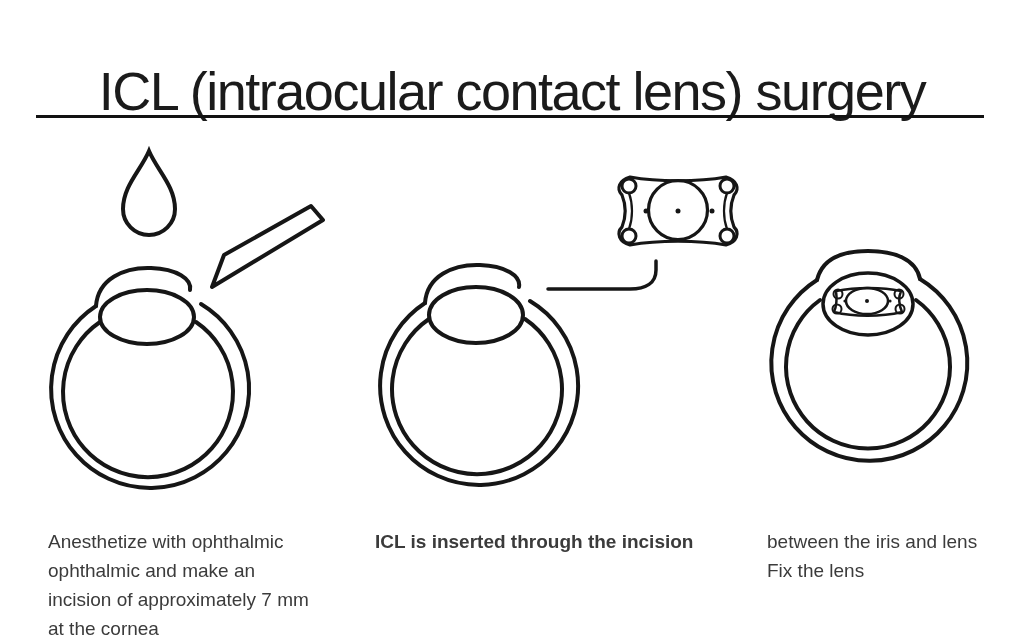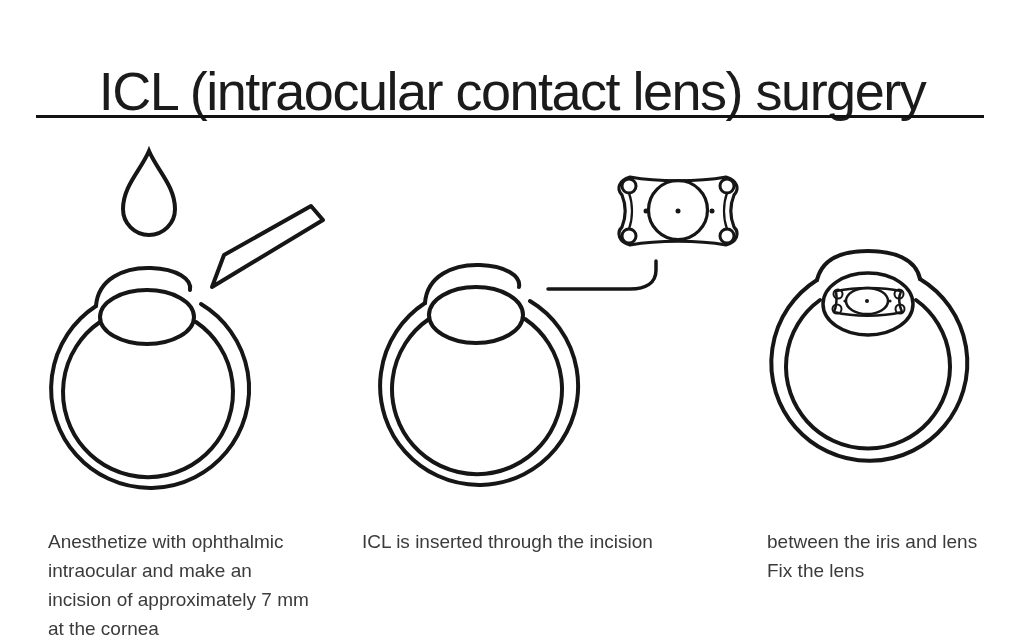--- a/index.html
+++ b/index.html
@@ -17,21 +17,21 @@
     position:absolute;left:36px;top:115px;width:948px;height:3px;
     background:#121212;border:none;margin:0;
   }
   .art{position:absolute;left:0;top:0;}
   .caption{
     position:absolute;top:527px;font-size:19px;line-height:29px;
     color:#3b3b3b;white-space:nowrap;
   }
   .caption span{display:block;}
   #cap1{left:48px;}
-  #cap2{left:362px;}
+  #cap2{left:375px;font-weight:bold;}
   #cap3{left:767px;}
 </style>
 </head>
 <body>
 
 <h1 class="title">ICL (intraocular contact lens) surgery</h1>
 <div class="divider"></div>
 
 <svg class="art" width="1024" height="640" viewBox="0 0 1024 640" fill="none" stroke="#161616" stroke-linecap="round">
 
@@ -79,21 +79,21 @@
       <ellipse stroke-width="2.5" cx="867" cy="301" rx="21" ry="13"></ellipse>
       <circle fill="#161616" stroke="none" cx="867" cy="301" r="2"></circle>
       <circle fill="#161616" stroke="none" cx="845" cy="301" r="1.6"></circle>
       <circle fill="#161616" stroke="none" cx="890" cy="301" r="1.6"></circle>
     </g>
   </g>
 </svg>
 
 <div class="caption" id="cap1">
   <span>Anesthetize with ophthalmic</span>
-  <span>intraocular and make an</span>
+  <span>ophthalmic and make an</span>
   <span>incision of approximately 7 mm</span>
   <span>at the cornea</span>
 </div>
 
 <div class="caption" id="cap2">
   <span>ICL is inserted through the incision</span>
 </div>
 
 <div class="caption" id="cap3">
   <span>between the iris and lens</span>

